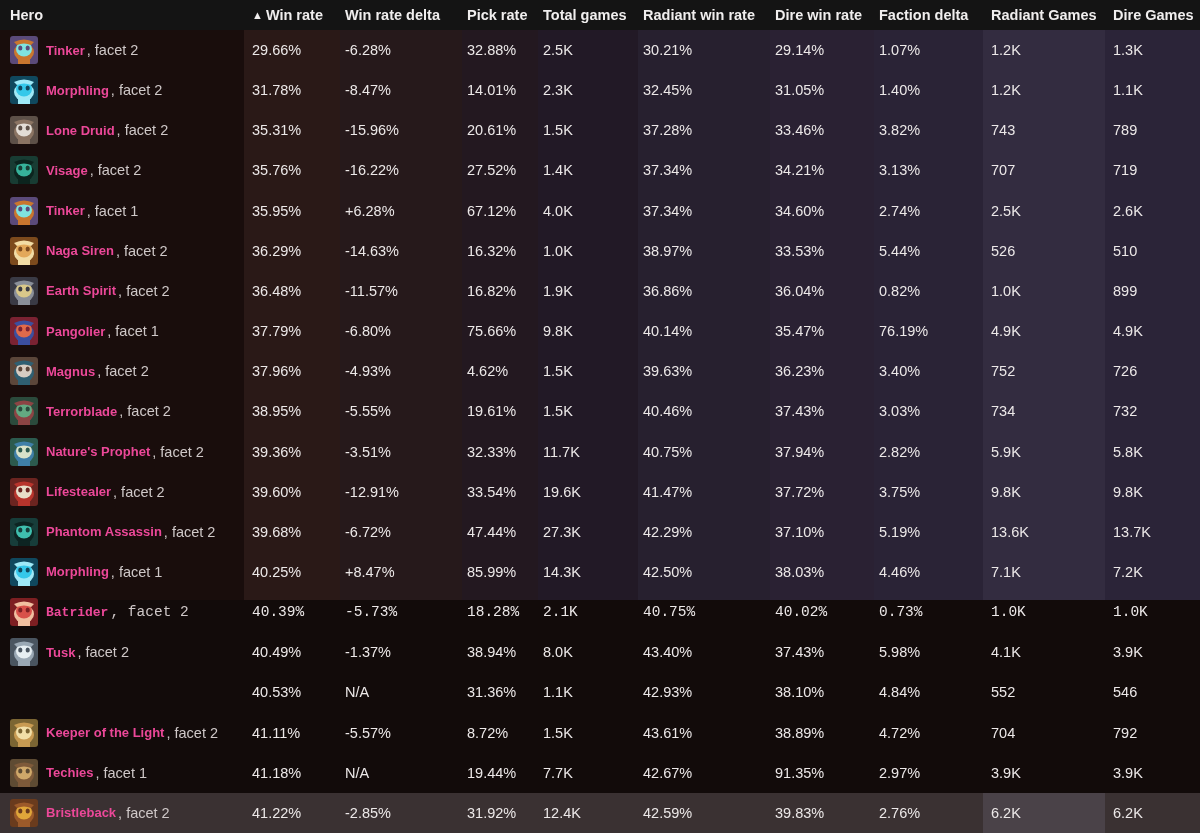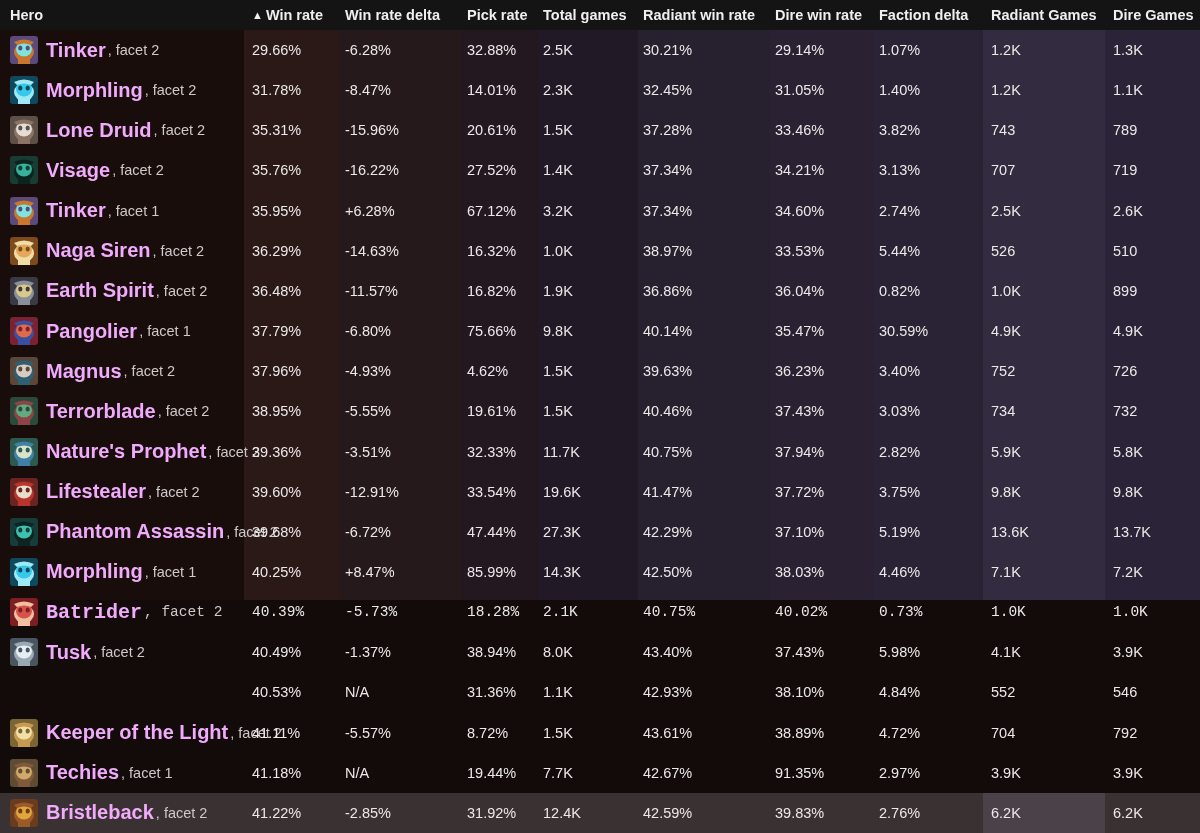--- a/index.html
+++ b/index.html
@@ -51,21 +51,21 @@
     position:absolute; left:0; top:0; width:244px; height:40px;
     display:flex; align-items:center; white-space:nowrap;
   }
   .hero-icon{
     width:28px; height:28px; margin-left:10px; margin-right:8px;
     flex:0 0 28px; border-radius:3px; overflow:hidden;
     display:block; position:relative;
   }
   .hero-icon svg{ display:block; width:28px; height:28px; }
   .hero-name{
-    color:#f0abfc; font-size:20px; font-weight:bold;text-align:center;
+    color:#ec4899; font-size:13px; font-weight:bold;text-align:center;
   }
   .hero-facet{
     color:#cfc8c8; font-size:14.5px; font-weight:normal; margin-left:2px;
   }
   .cell{
     position:absolute; top:0; height:40px; line-height:40px;
     color:#ece8e8; font-size:14.5px; white-space:nowrap;
   }
   .cell-hl{ position:absolute; top:0; height:40px; }
 
@@ -236,21 +236,21 @@
               <path d="M8 21 q6 4 12 0 l0 7 -12 0 z" fill="#c9762e"></path>
               <path d="M4 6 q10 -5 20 0 l-3 3 q-7 -3 -14 0 z" fill="#c9762e"></path>
             </svg>
           </span>
           <span class="hero-name">Tinker</span>
           <span class="hero-facet">, facet 1</span>
         </div>
         <div class="cell c-wr">35.95%</div>
         <div class="cell c-wrd">+6.28%</div>
         <div class="cell c-pr">67.12%</div>
-        <div class="cell c-tg">3.2K</div>
+        <div class="cell c-tg">4.0K</div>
         <div class="cell c-rwr">37.34%</div>
         <div class="cell c-dwr">34.60%</div>
         <div class="cell c-fd">2.74%</div>
         <div class="cell c-rg">2.5K</div>
         <div class="cell c-dg">2.6K</div>
       </div>
       <div class="row" style="top: 200.75px;">
         <div class="rg-band cell-hl"></div>
         <div class="hero-cell">
           <span class="hero-icon">
@@ -320,21 +320,21 @@
           </span>
           <span class="hero-name">Pangolier</span>
           <span class="hero-facet">, facet 1</span>
         </div>
         <div class="cell c-wr">37.79%</div>
         <div class="cell c-wrd">-6.80%</div>
         <div class="cell c-pr">75.66%</div>
         <div class="cell c-tg">9.8K</div>
         <div class="cell c-rwr">40.14%</div>
         <div class="cell c-dwr">35.47%</div>
-        <div class="cell c-fd">30.59%</div>
+        <div class="cell c-fd">76.19%</div>
         <div class="cell c-rg">4.9K</div>
         <div class="cell c-dg">4.9K</div>
       </div>
       <div class="row" style="top: 321.2px;">
         <div class="rg-band cell-hl"></div>
         <div class="hero-cell">
           <span class="hero-icon">
             <svg viewBox="0 0 28 28">
               <rect width="28" height="28" fill="#5b463a"></rect>
               <ellipse cx="14" cy="16" rx="10" ry="9" fill="#2f5f72"></ellipse>

